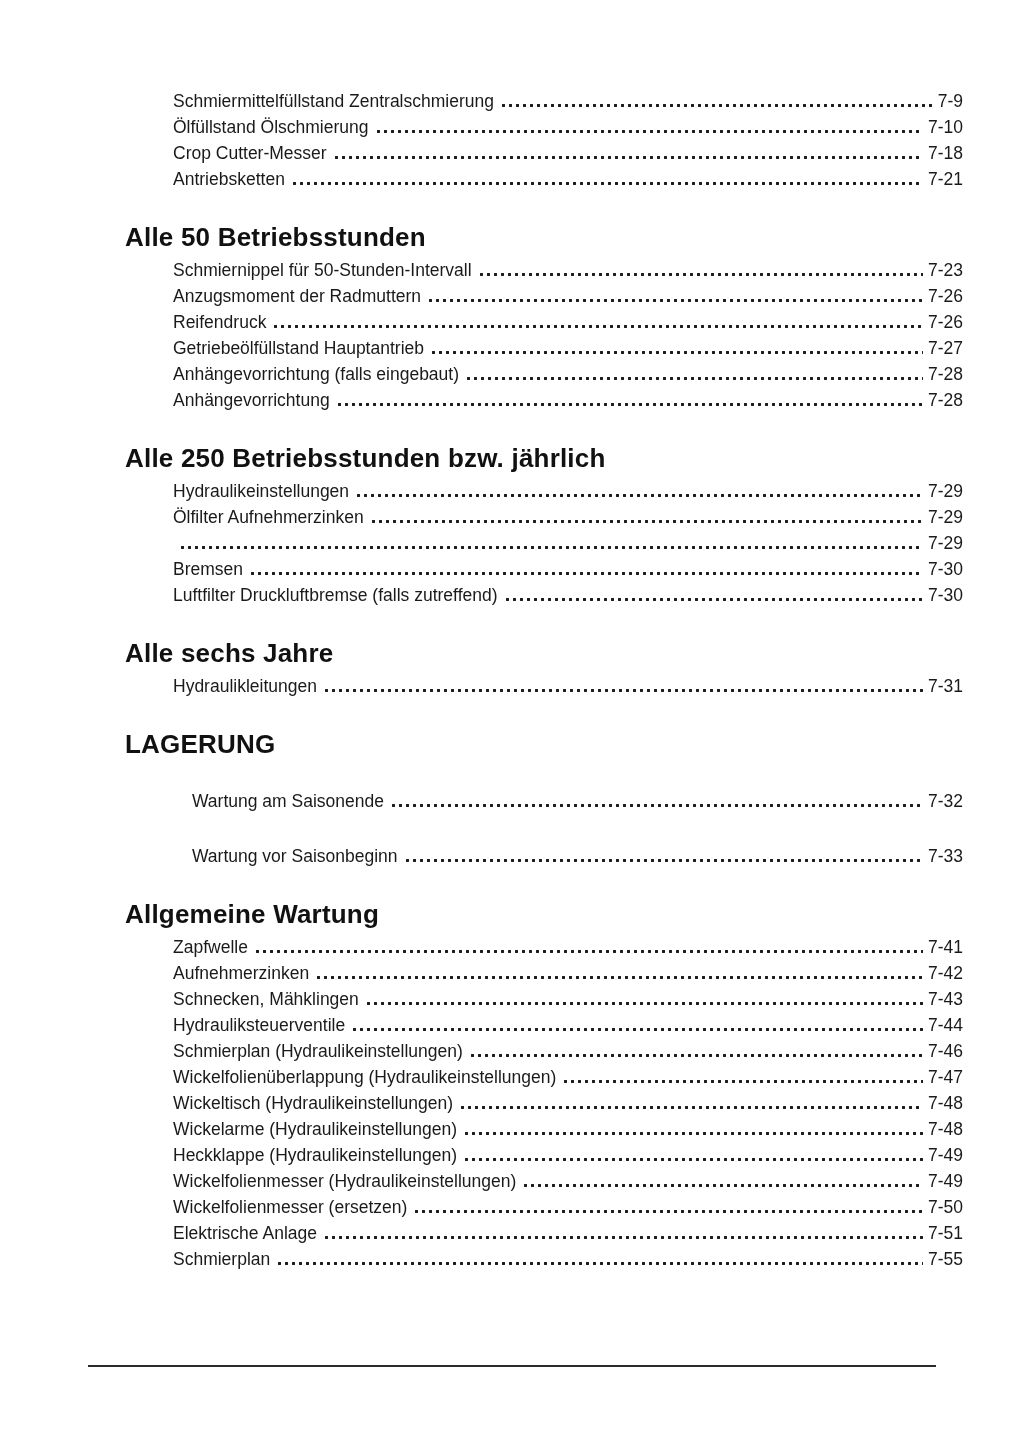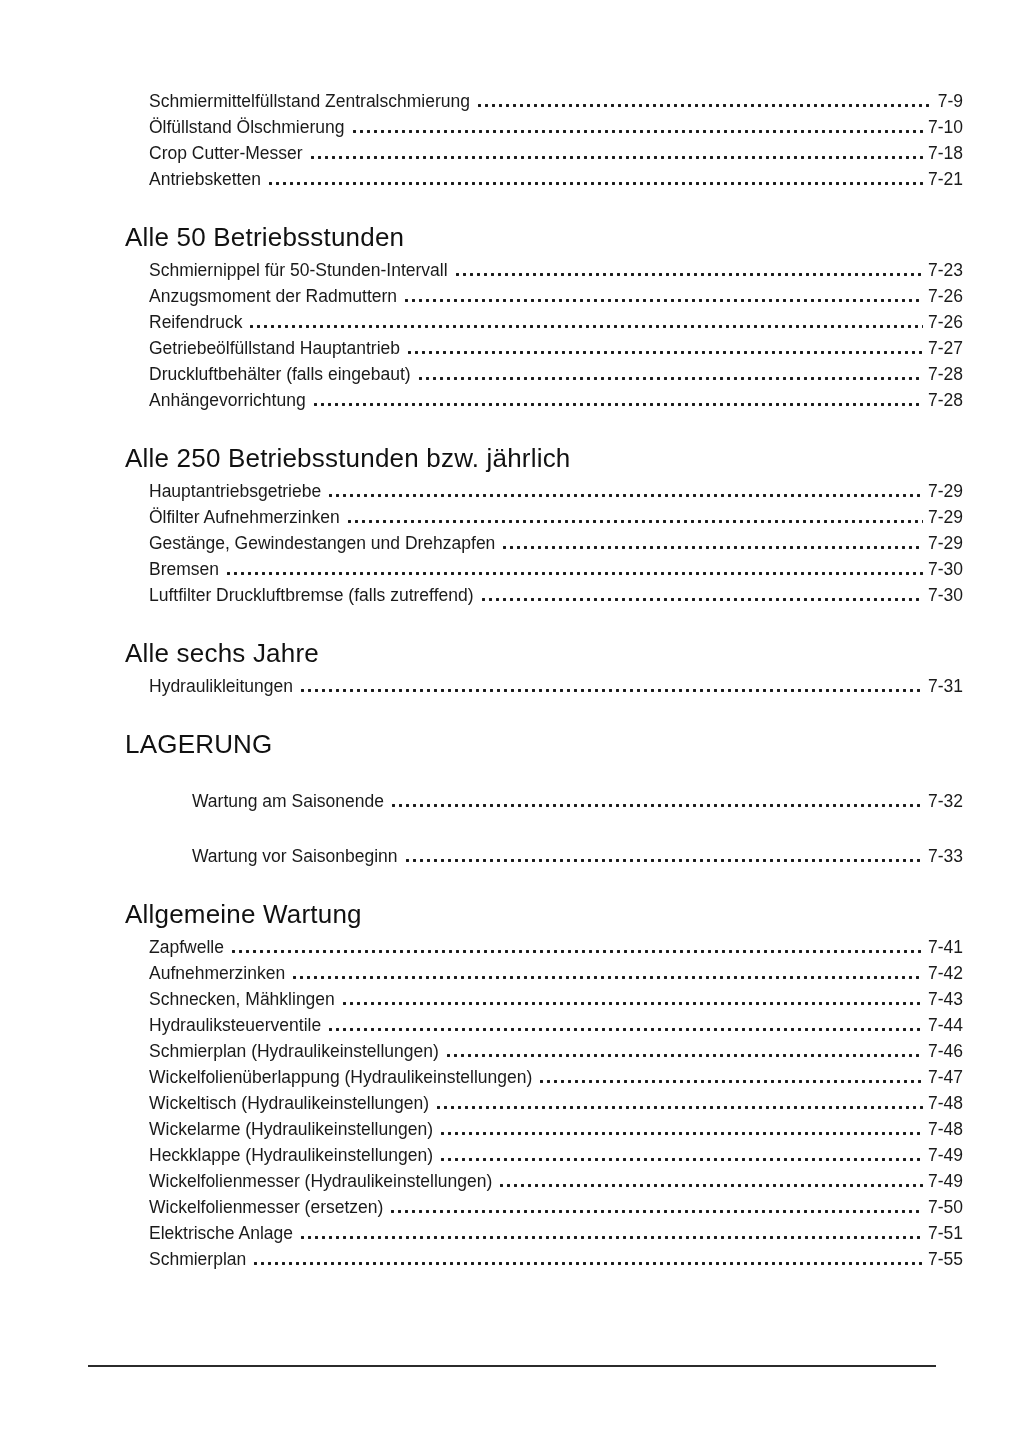--- a/index.html
+++ b/index.html
@@ -19,31 +19,31 @@
   }
   .toc-content {
     position: absolute;
     top: 88px;
     left: 125px;
     right: 61px;
   }
   .section-heading {
     font-size: 26px;
     line-height: 30px;
-    font-weight: 400;
+    font-weight: 700;
     color: #111111;
     margin: 30px 0 5px 0;
     letter-spacing: 0.2px;
   }
   .toc-row {
     display: flex;
     align-items: baseline;
     font-size: 17.5px;
     line-height: 26px;
-    margin-left: 24px;
+    margin-left: 48px;
     color: #1a1a1a;
   }
   .toc-row.indent-2 {
     margin-left: 67px;
     margin-top: 29px;
   }
   .toc-label {
     white-space: nowrap;
   }
   .toc-leader {
@@ -110,42 +110,41 @@
         <span class="toc-label">Reifendruck</span>
         <span class="toc-leader"></span>
         <span class="toc-page">7-26</span>
       </div>
       <div class="toc-row">
         <span class="toc-label">Getriebeölfüllstand Hauptantrieb</span>
         <span class="toc-leader"></span>
         <span class="toc-page">7-27</span>
       </div>
       <div class="toc-row">
-        <span class="toc-label">Druckluftbehälter (falls eingebaut)</span>
+        <span class="toc-label">Anhängevorrichtung (falls eingebaut)</span>
         <span class="toc-leader"></span>
         <span class="toc-page">7-28</span>
       </div>
       <div class="toc-row">
         <span class="toc-label">Anhängevorrichtung</span>
         <span class="toc-leader"></span>
         <span class="toc-page">7-28</span>
       </div>
       <div class="section-heading">Alle 250 Betriebsstunden bzw. jährlich</div>
       <div class="toc-row">
-        <span class="toc-label">Hauptantriebsgetriebe</span>
+        <span class="toc-label">Hydraulikeinstellungen</span>
         <span class="toc-leader"></span>
         <span class="toc-page">7-29</span>
       </div>
       <div class="toc-row">
         <span class="toc-label">Ölfilter Aufnehmerzinken</span>
         <span class="toc-leader"></span>
         <span class="toc-page">7-29</span>
       </div>
       <div class="toc-row">
-        <span class="toc-label">Gestänge, Gewindestangen und Drehzapfen</span>
         <span class="toc-leader"></span>
         <span class="toc-page">7-29</span>
       </div>
       <div class="toc-row">
         <span class="toc-label">Bremsen</span>
         <span class="toc-leader"></span>
         <span class="toc-page">7-30</span>
       </div>
       <div class="toc-row">
         <span class="toc-label">Luftfilter Druckluftbremse (falls zutreffend)</span>

